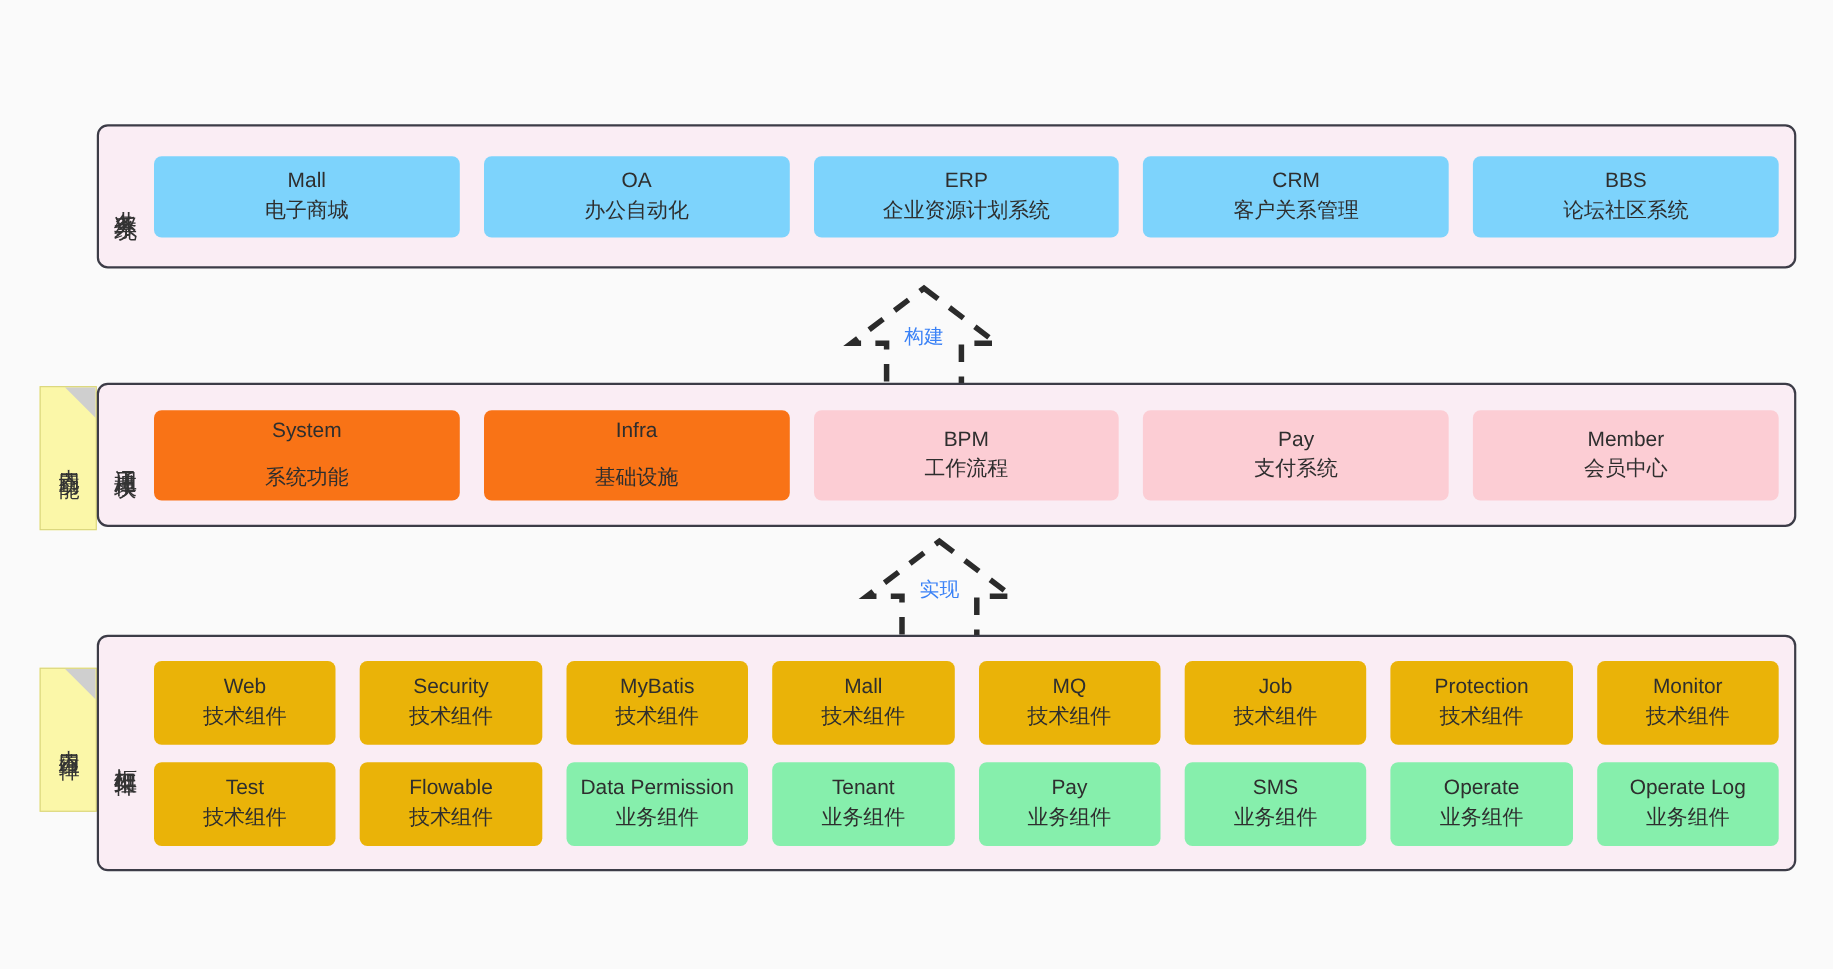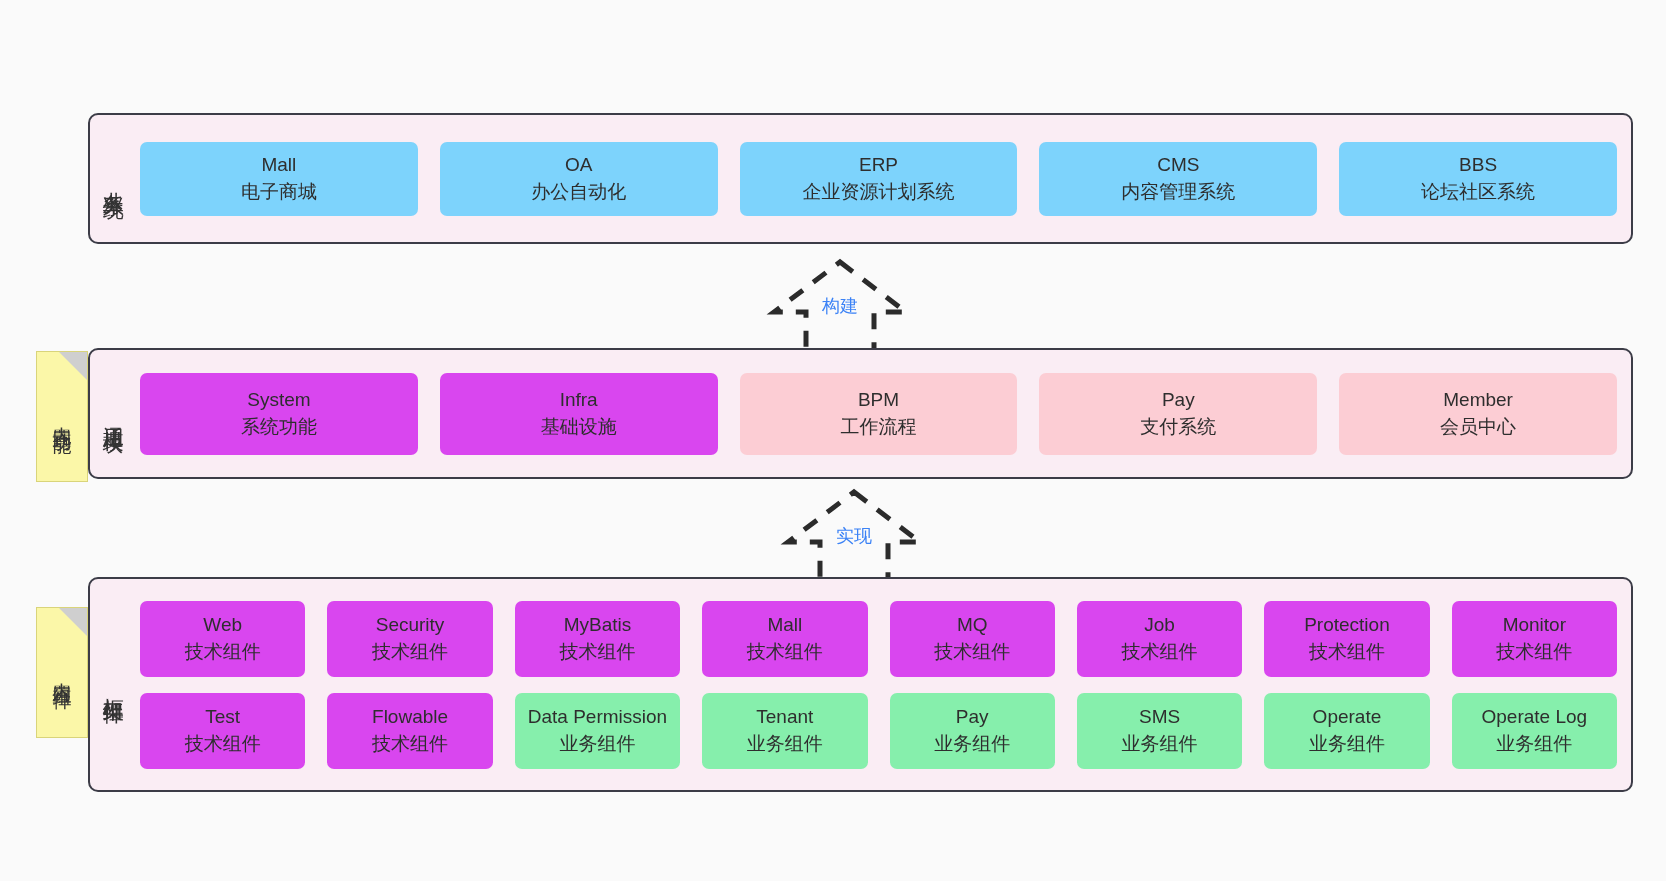--- a/index.html
+++ b/index.html
@@ -68,23 +68,23 @@
     font-size: 19px;
     line-height: 1.38;
     color: #2e2e2e;
     padding: 6px 4px;
   }
   .card .l1 { white-space: nowrap; }
   .card .l2 { white-space: nowrap; }
   .card.wrap .l1 { white-space: normal; }
 
   .c-blue      { background: #7dd3fc; }
-  .c-red       { background: #d946ef; }
+  .c-red       { background: #f97316; justify-content: space-between; }
   .c-pink      { background: #fccdd4; }
-  .c-green     { background: #d946ef; }
+  .c-green     { background: #eab308; }
   .c-green-lt  { background: #86efac; text-align: right; }
 
   
   #layer-business {
     left: 88px;  top: 113px;  width: 1545px; height: 131px;
   }
   #layer-business .card { height: 74px; }
 
   #layer-common {
     left: 88px;  top: 348px;  width: 1545px; height: 131px;
@@ -157,22 +157,22 @@
       </div>
       <div class="card c-blue">
         <span class="l1">OA</span>
         <span class="l2">办公自动化</span>
       </div>
       <div class="card c-blue">
         <span class="l1">ERP</span>
         <span class="l2">企业资源计划系统</span>
       </div>
       <div class="card c-blue">
-        <span class="l1">CMS</span>
-        <span class="l2">内容管理系统</span>
+        <span class="l1">CRM</span>
+        <span class="l2">客户关系管理</span>
       </div>
       <div class="card c-blue">
         <span class="l1">BBS</span>
         <span class="l2">论坛社区系统</span>
       </div>
     </div>
   </div>
 </div>
 
 <div class="arrow" id="arrow-build">

